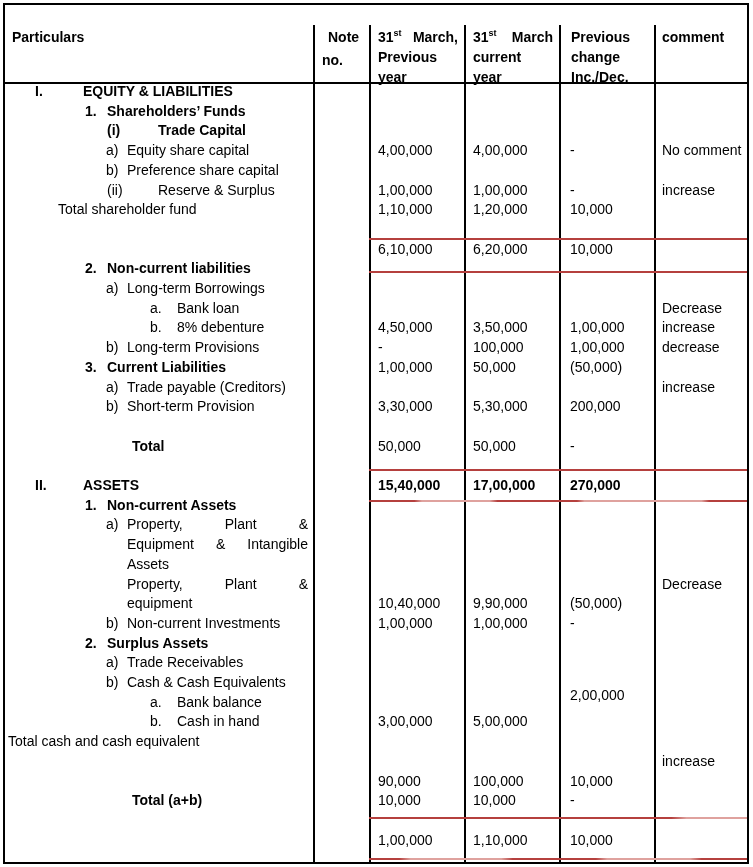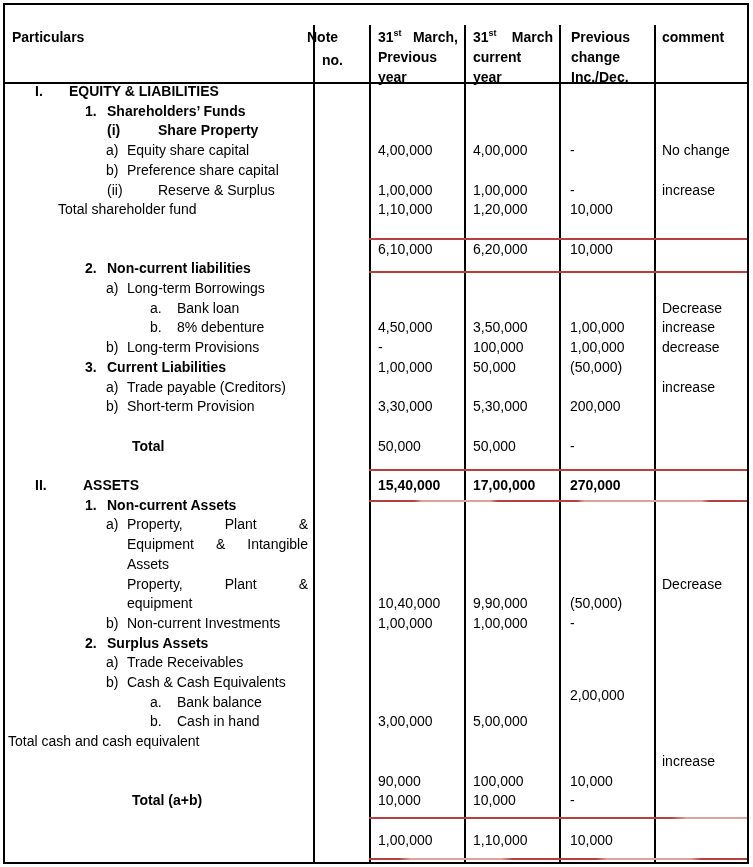--- a/index.html
+++ b/index.html
@@ -27,21 +27,21 @@
 
       <div class="vline" style="left:308px"></div>
       <div class="vline" style="left:364px"></div>
       <div class="vline" style="left:459px"></div>
       <div class="vline" style="left:554px"></div>
       <div class="vline" style="left:649px"></div>
 
       <div class="hline" style="top:57px"></div>
 
       <div class="hcell" style="left:7px;top:3px">Particulars</div>
-      <div class="hcell" style="left:302px;top:3px">Note</div>
+      <div class="hcell" style="left:323px;top:3px">Note</div>
       <div class="hcell" style="left:317px;top:26px">no.</div>
 
       <div class="spread hcell" style="left:373px;top:3px;width:80px">
         <span><span>31</span><sup>st</sup></span>
         <span>March,</span>
       </div>
       <div class="hcell" style="left:373px;top:22.8px">Previous</div>
       <div class="hcell" style="left:373px;top:42.6px">year</div>
 
       <div class="spread hcell" style="left:468px;top:3px;width:80px">
@@ -52,31 +52,31 @@
       <div class="hcell" style="left:468px;top:42.6px">year</div>
 
       <div class="hcell" style="left:566px;top:3px">Previous</div>
       <div class="hcell" style="left:566px;top:22.8px">change</div>
       <div class="hcell" style="left:566px;top:42.6px">Inc./Dec.</div>
 
       <div class="hcell" style="left:657px;top:3px">comment</div>
 
       <div id="rows">
           <div class="seg" style="left: 30px; top: 57px;"><span class="b ">I.</span></div>
-          <div class="seg" style="left: 64px; top: 57px;"><span class="b ">EQUITY &amp; LIABILITIES</span></div>
+          <div class="seg" style="left: 78px; top: 57px;"><span class="b ">EQUITY &amp; LIABILITIES</span></div>
           <div class="seg" style="left: 80px; top: 76.7px;"><span class="b ">1.</span></div>
           <div class="seg" style="left: 102px; top: 76.7px;"><span class="b ">Shareholders’ Funds</span></div>
           <div class="seg" style="left: 102px; top: 96.4px;"><span class="b ">(i)</span></div>
-          <div class="seg" style="left: 153px; top: 96.4px;"><span class="b ">Share Property</span></div>
+          <div class="seg" style="left: 153px; top: 96.4px;"><span class="b ">Trade Capital</span></div>
           <div class="seg" style="left: 101px; top: 116.1px;"><span class="">a)</span></div>
           <div class="seg" style="left: 122px; top: 116.1px;"><span class="">Equity share capital</span></div>
           <div class="seg" style="left: 373px; top: 116.1px;">4,00,000</div>
           <div class="seg" style="left: 468px; top: 116.1px;">4,00,000</div>
           <div class="seg" style="left: 565px; top: 116.1px;">-</div>
-          <div class="seg" style="left: 657px; top: 116.1px;">No change</div>
+          <div class="seg" style="left: 657px; top: 116.1px;">No comment</div>
           <div class="seg" style="left: 101px; top: 135.8px;"><span class="">b)</span></div>
           <div class="seg" style="left: 122px; top: 135.8px;"><span class="">Preference share capital</span></div>
           <div class="seg" style="left: 102px; top: 155.5px;"><span class="">(ii)</span></div>
           <div class="seg" style="left: 153px; top: 155.5px;"><span class="">Reserve &amp; Surplus</span></div>
           <div class="seg" style="left: 373px; top: 155.5px;">1,00,000</div>
           <div class="seg" style="left: 468px; top: 155.5px;">1,00,000</div>
           <div class="seg" style="left: 565px; top: 155.5px;">-</div>
           <div class="seg" style="left: 657px; top: 155.5px;">increase</div>
           <div class="seg" style="left: 53px; top: 175.2px;"><span class="">Total shareholder fund</span></div>
           <div class="seg" style="left: 373px; top: 175.2px;">1,10,000</div>

